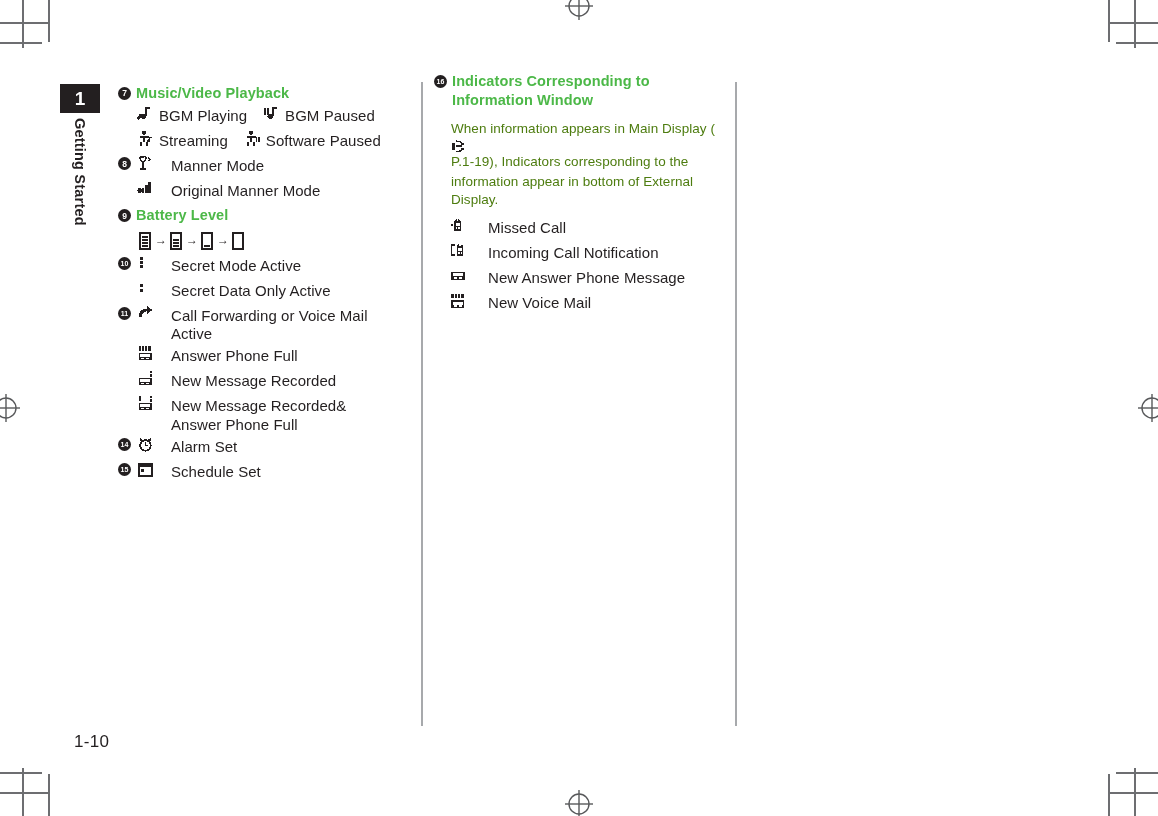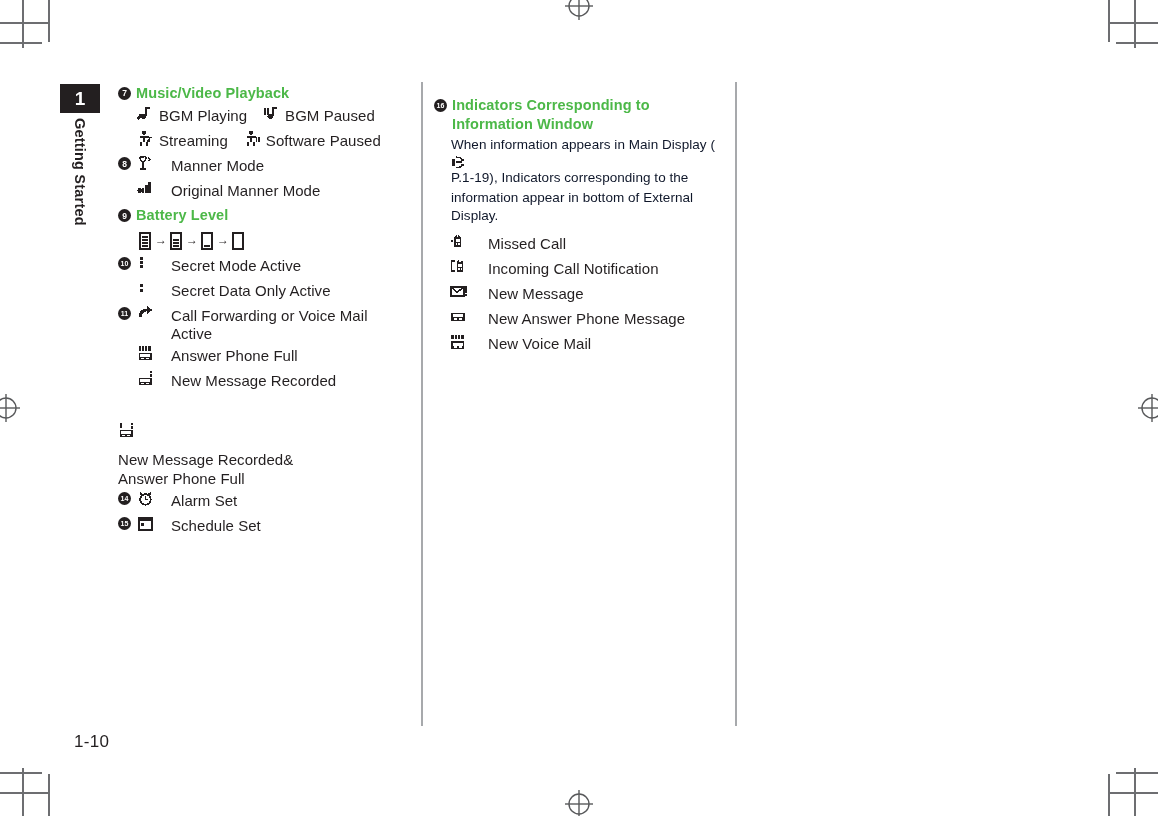--- a/index.html
+++ b/index.html
@@ -70,21 +70,21 @@
   
   .col-left {
     position: absolute;
     left: 118px;
     top: 84px;
     width: 292px;
   }
   .col-right {
     position: absolute;
     left: 434px;
-    top: 96px;
+    top: 72px;
     width: 296px;
   }
   .rule {
     position: absolute;
     top: 82px;
     width: 1.5px;
     height: 644px;
     background: #a7a9ac;
   }
   .rule.r1 { left: 421px; }
@@ -167,22 +167,22 @@
     font-size: 12px;
     color: #231f20;
     margin: 0 1px;
     line-height: 1;
   }
 
   
   .body-copy {
     font-size: 13.5px;
     line-height: 1.35;
-    color: #0f172a;
-    margin: 1px 0 7px 0;
+    color: #4d7c0f;
+    margin: 9px 0 7px 0;
     letter-spacing: 0.05px;
   }
   .body-copy .hand { vertical-align: -2px; margin-right: 0px; }
 
   .right-list { padding-left: 16px; }
   .right-list .entry .icon-slot { width: 38px; flex: 0 0 38px; }
 
   
   .folio {
     position: absolute;
@@ -475,21 +475,21 @@
             <rect x="1.5" y="7.5" width="13" height="7.5"></rect>
             <rect x="3" y="9" width="10" height="3" fill="#fff"></rect>
             <rect x="4.3" y="12.6" width="2.4" height="1.6" fill="#fff"></rect>
             <rect x="9.2" y="12.6" width="2.4" height="1.6" fill="#fff"></rect>
           </g>
         </svg>
     </div>
     <span class="label">New Message Recorded</span>
   </div>
 
-  <div class="entry" style="min-height:38px;flex-direction:column;">
+  <div class="entry" style="min-height:38px;">
     <div class="bullet-slot"></div>
     <div class="icon-slot">
       <svg class="gi" width="20" height="18" viewBox="0 0 20 18">
           <g fill="#231f20">
             <rect x="1.6" y="1" width="2.2" height="4.6"></rect>
             <rect x="12.6" y="1" width="2.4" height="2.2"></rect>
             <rect x="12.6" y="4.4" width="2.4" height="2.2"></rect>
             <rect x="1.5" y="7.5" width="13" height="7.5"></rect>
             <rect x="3" y="9" width="10" height="3" fill="#fff"></rect>
             <rect x="4.3" y="12.6" width="2.4" height="1.6" fill="#fff"></rect>
@@ -580,31 +580,20 @@
               <path d="M6.5 4.2 L9.3 1.6 v2 h1.2 v-2 L13.3 4.2 v9.6 H6.5 z"></path>
               <rect x="7.9" y="6" width="4" height="3.2" fill="#fff"></rect>
               <rect x="7.9" y="10.4" width="1.6" height="1.6" fill="#fff"></rect>
               <rect x="10.5" y="10.4" width="1.6" height="1.6" fill="#fff"></rect>
             </g>
           </svg>
       </div>
       <span class="label">Incoming Call Notification</span>
     </div>
 
-    <div class="entry">
-      <div class="icon-slot">
-        <svg class="gi" width="22" height="18" viewBox="0 0 22 18">
-            <rect x="0.8" y="4" width="13" height="9" fill="none" stroke="#231f20" stroke-width="1.6"></rect>
-            <path d="M1.4 4.6 L7.3 9.2 L13.2 4.6" fill="none" stroke="#231f20" stroke-width="1.6"></path>
-            <rect x="15.2" y="3.2" width="2.2" height="6.4" fill="#231f20"></rect>
-            <rect x="15.2" y="11" width="2.2" height="2.2" fill="#231f20"></rect>
-          </svg>
-      </div>
-      <span class="label">New Message</span>
-    </div>
 
     <div class="entry">
       <div class="icon-slot">
         <svg class="gi" width="22" height="18" viewBox="0 0 22 18">
             <g fill="#231f20">
               <rect x="1" y="4.6" width="14" height="8.4"></rect>
               <rect x="2.8" y="6.2" width="10.4" height="3.2" fill="#fff"></rect>
               <rect x="4.2" y="10.2" width="2.6" height="1.8" fill="#fff"></rect>
               <rect x="9.4" y="10.2" width="2.6" height="1.8" fill="#fff"></rect>
             </g>

